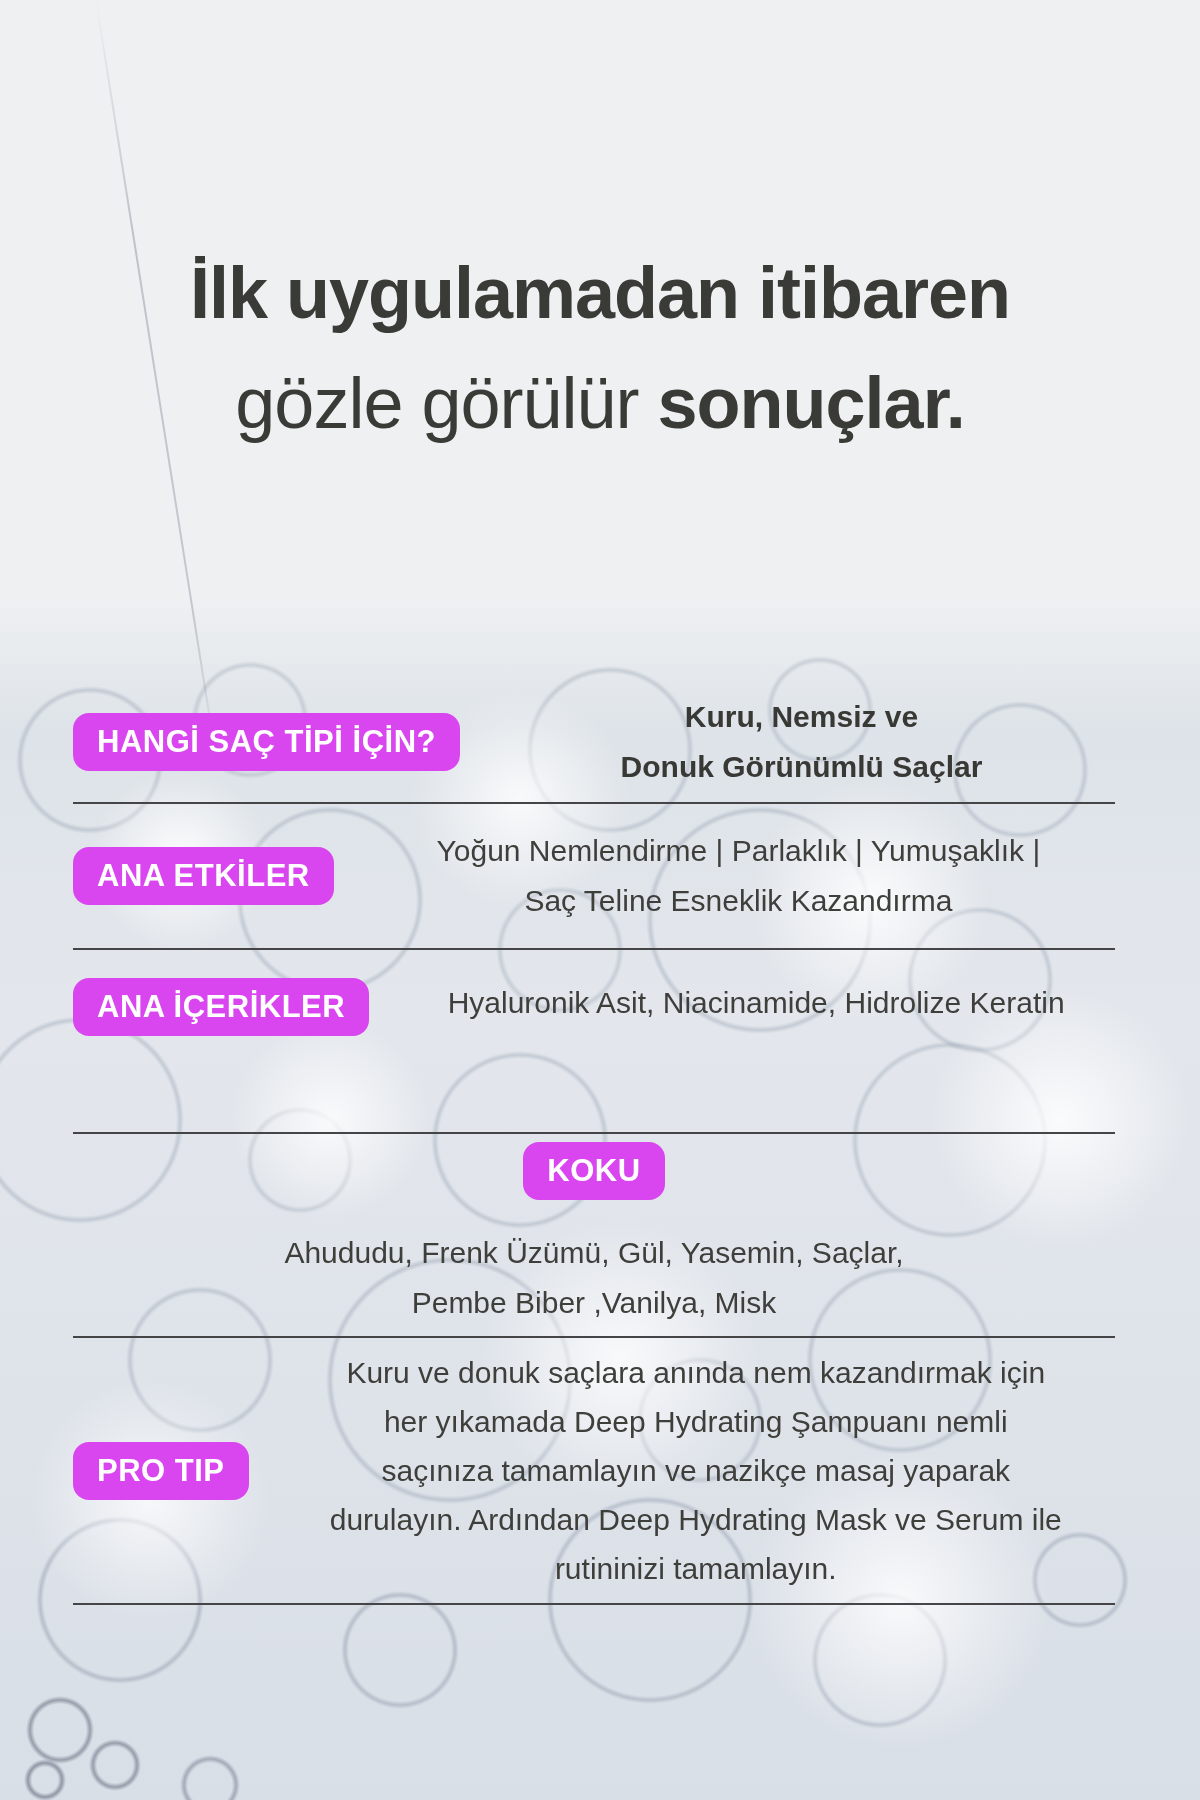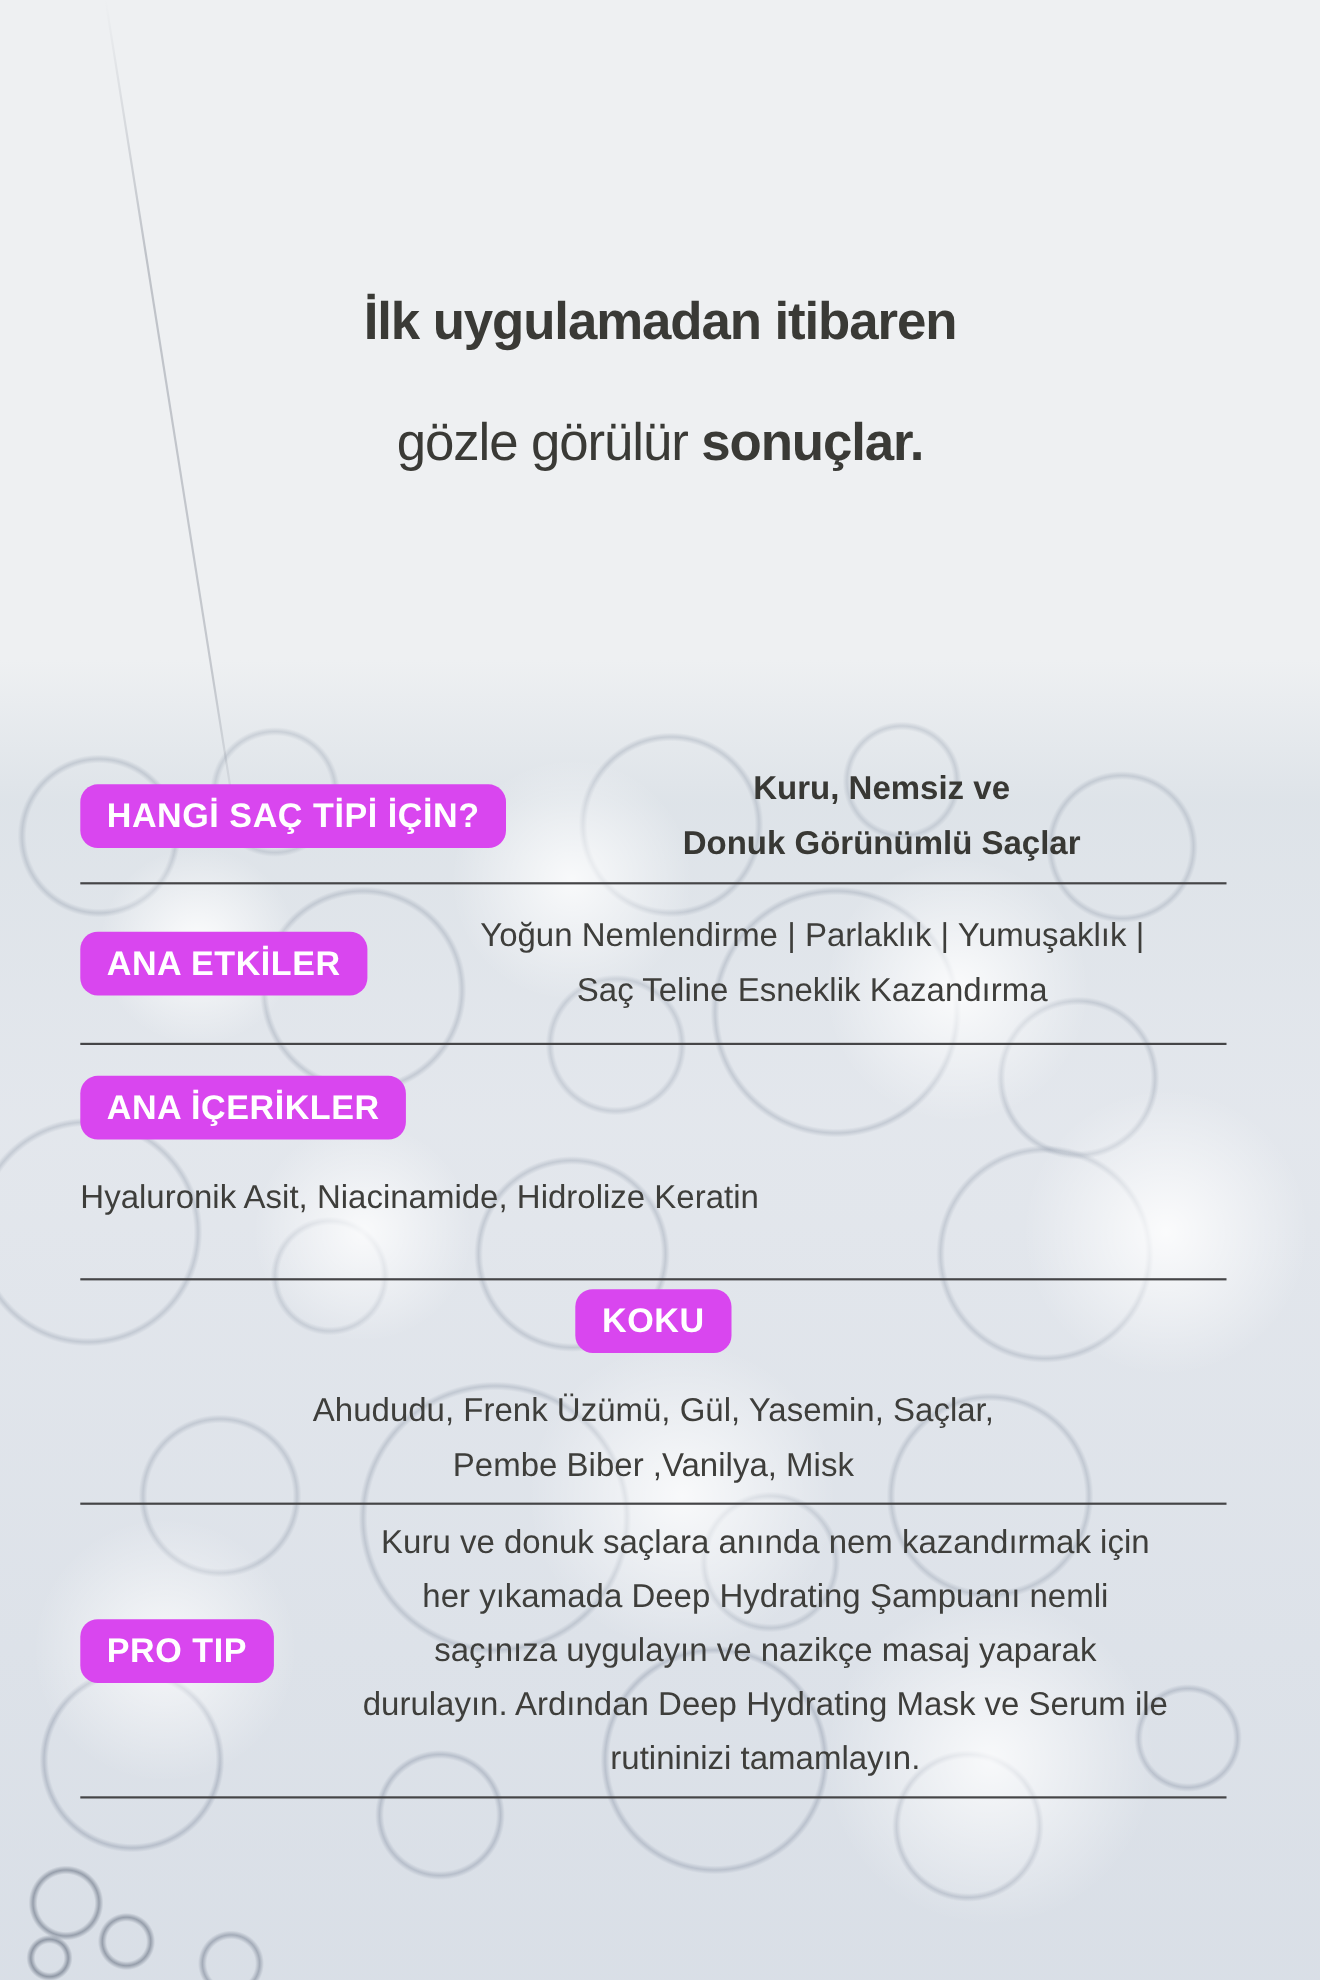--- a/index.html
+++ b/index.html
@@ -64,21 +64,21 @@
     transform:rotate(-9deg);transform-origin:top left;
     pointer-events:none;
   }
 
   
   .heading{
     position:relative;
     margin:238px 40px 0;
     text-align:center;
     color:#3a3a36;
-    font-size:48px;
+    font-size:72px;
     line-height:110px;
     font-weight:400;
     letter-spacing:-1px;
   }
   .heading .hl1{font-weight:700;}
   .heading .b{font-weight:700;}
 
   
   .info-table{
     position:absolute;
@@ -100,21 +100,21 @@
     flex:1 1 auto;
     text-align:center;
     font-size:30px;
     line-height:50px;
     color:#3e3e3b;
     font-weight:400;
   }
   .row.bold-value .value{font-weight:700;color:#383834;}
   .row.r1{padding:4px 0 10px;}
   .row.r2{padding:22px 0;gap:28px;}
-  .row.r3{padding:28px 0 48px;align-items:flex-start;flex-direction:column;}
+  .row.r3{padding:28px 0 96px;align-items:flex-start;}
   .row.r4{padding:8px 0;flex-direction:column;}
   .row.r5{padding:10px 0;}
   .row.r5 .value{line-height:49px;}
   .divider{border:0;border-top:2px solid #454547;margin:0;height:0;}
 </style>
 </head>
 <body>
 
 <div class="page">
   <div class="foam"></div>
@@ -153,20 +153,20 @@
           <div>Ahududu, Frenk Üzümü, Gül, Yasemin, Saçlar,</div>
           <div>Pembe Biber ,Vanilya, Misk</div>
         </div>
       </div>
       <hr class="divider">
       <div class="row r5">
         <span class="pill">PRO TIP</span>
         <div class="value">
           <div>Kuru ve donuk saçlara anında nem kazandırmak için</div>
           <div>her yıkamada Deep Hydrating Şampuanı nemli</div>
-          <div>saçınıza uygulayın ve nazikçe masaj yaparak</div>
+          <div>saçınıza tamamlayın ve nazikçe masaj yaparak</div>
           <div>durulayın. Ardından Deep Hydrating Mask ve Serum ile</div>
           <div>rutininizi tamamlayın.</div>
         </div>
       </div>
       <hr class="divider">
     </div>
 </div>
 
 </body></html>

